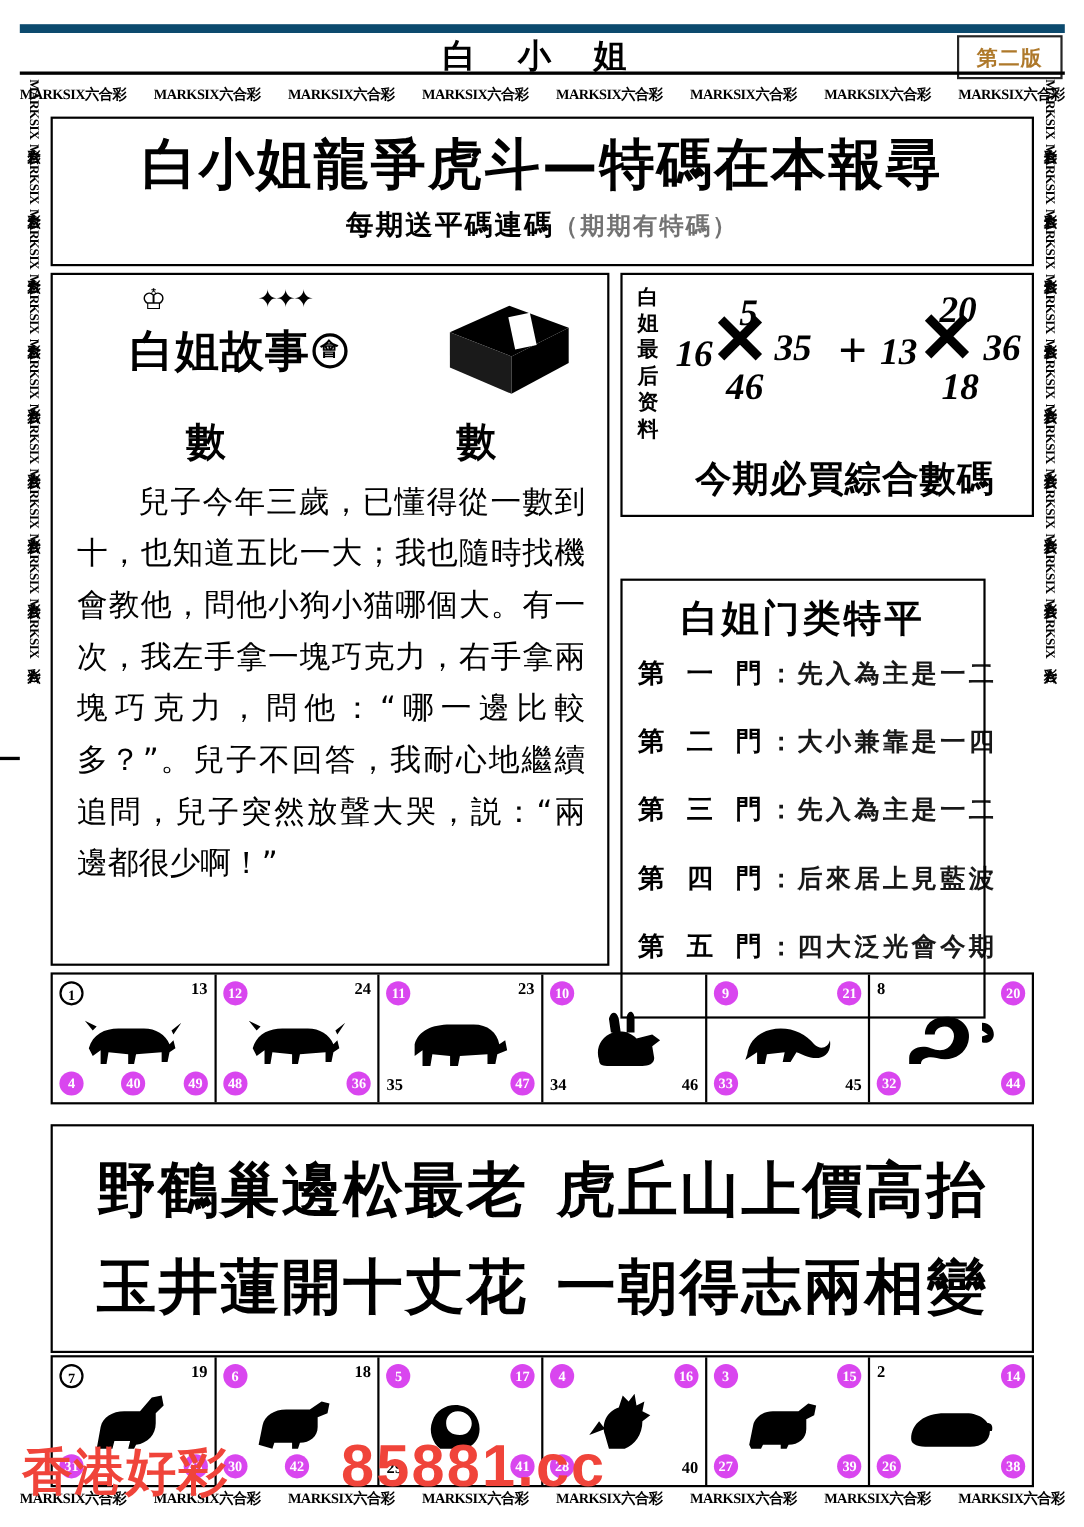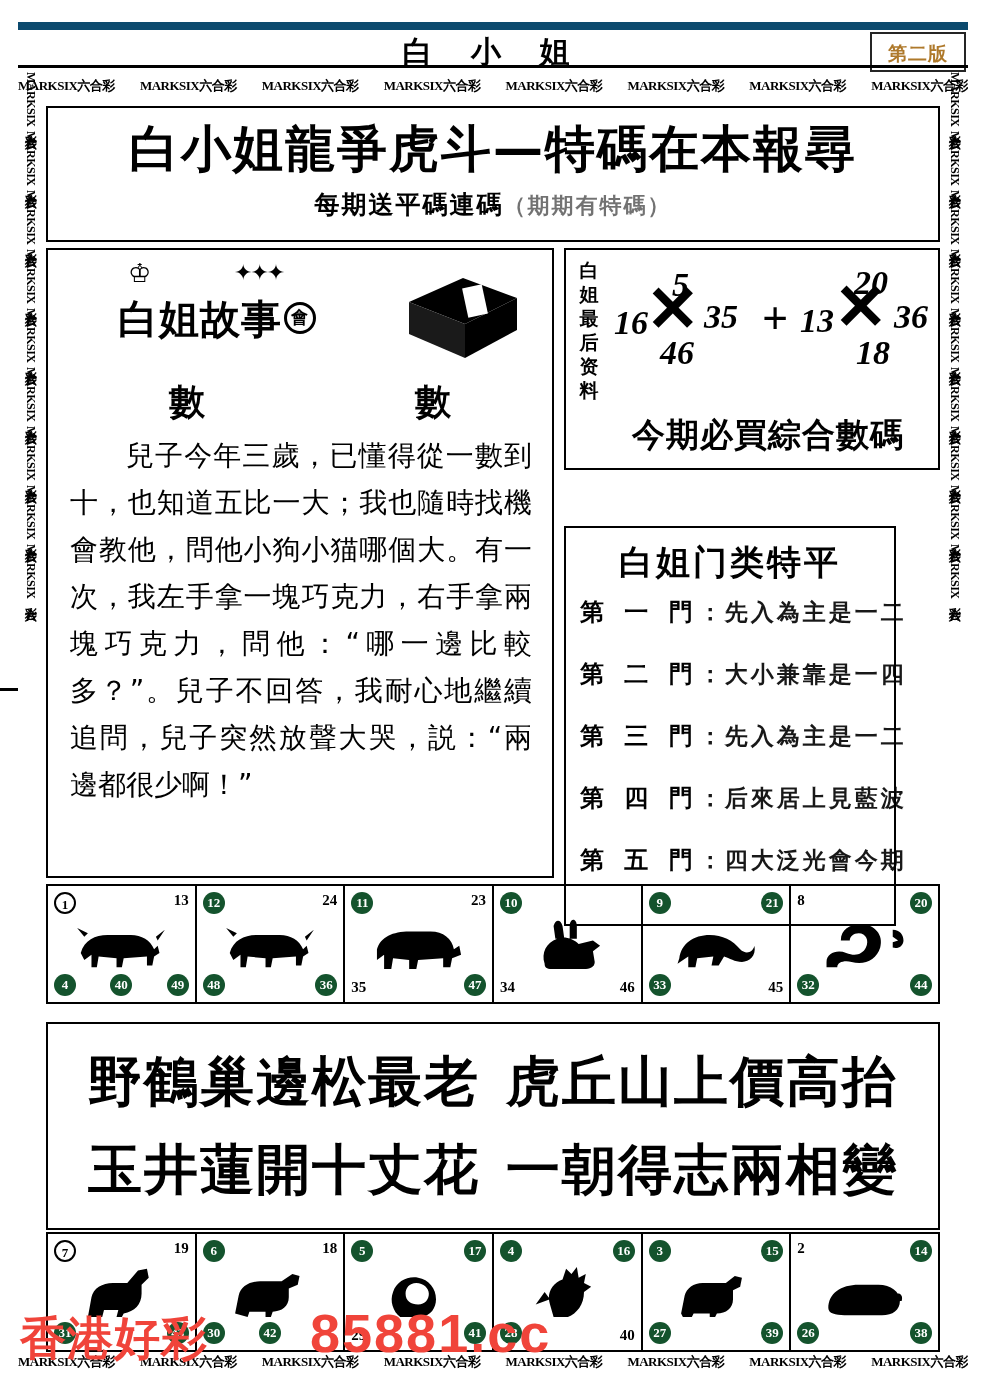--- a/index.html
+++ b/index.html
@@ -324,21 +324,21 @@
     text-align: center;
     font-family: "Liberation Serif", serif;
   }
   .ball.open {
     border: 2px solid #000;
     box-sizing: border-box;
     background: #fff;
     color: #000;
   }
   .ball.solid {
-    background: #14532d;
+    background: #d946ef;
     color: #fff;
   }
   .plainnum {
     position: absolute;
     font-size: 15px;
     font-weight: bold;
     font-family: "Liberation Serif", serif;
   }
   .tl { left: 6px; top: 6px; }
   .tr { right: 6px; top: 6px; }

